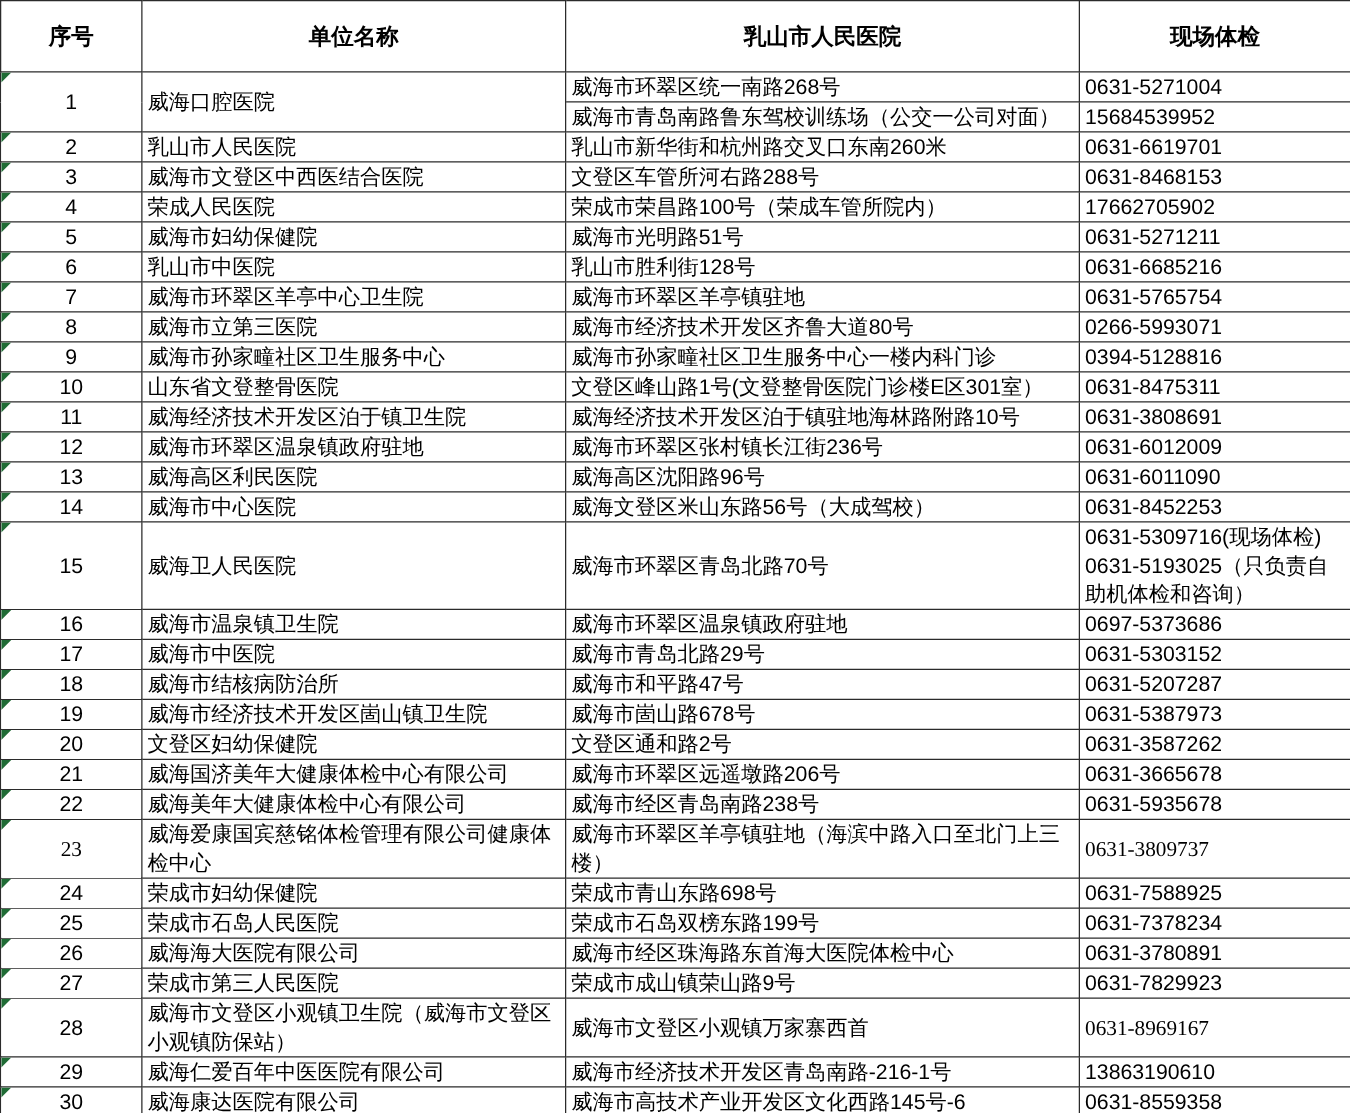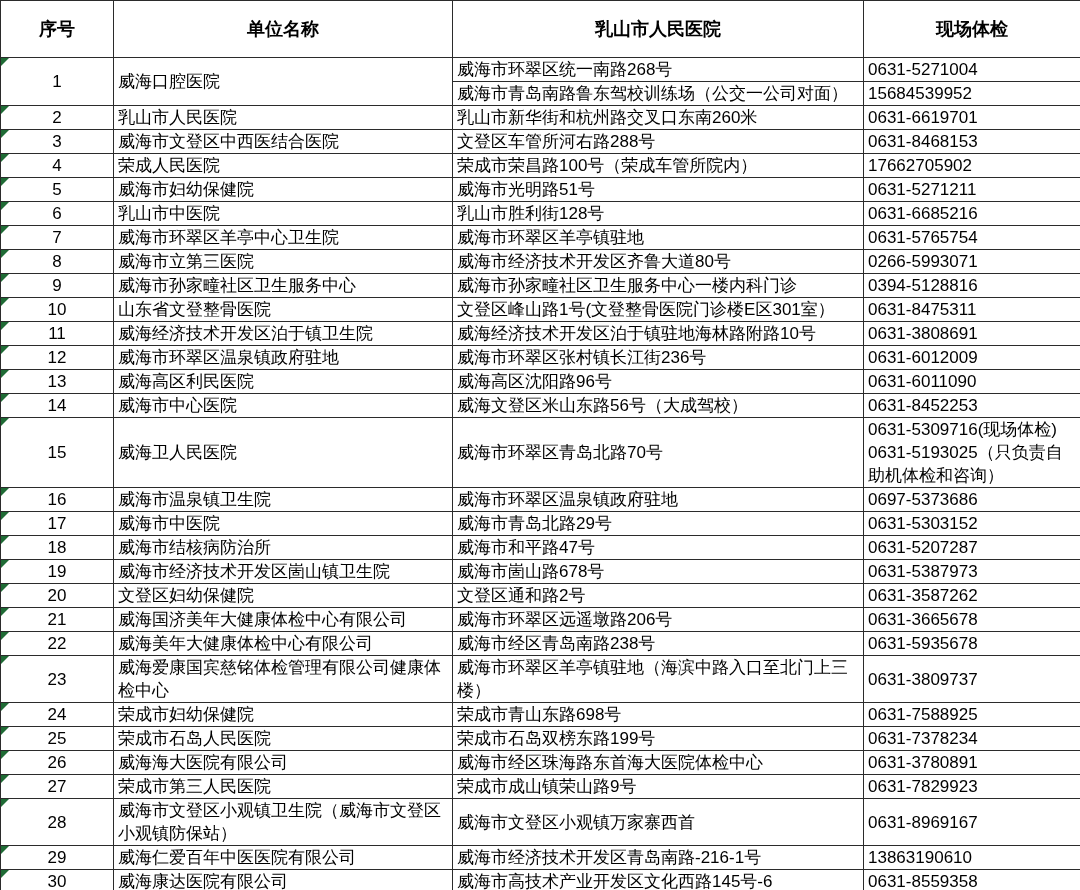--- a/index.html
+++ b/index.html
@@ -46,21 +46,21 @@
     top: 0;
     width: 0;
     height: 0;
     border-top: 8px solid #1f6b35;
     border-right: 8px solid transparent;
   }
   td.c-name, td.c-addr, td.c-phone {
     text-align: left;
     word-break: break-word;
   }
-  td.vbottom { vertical-align: bottom; }
+  td.vbottom { vertical-align: bottom; font-family: Liberation Serif, serif; }
   .phone-line { white-space: normal; }
 </style>
 </head>
 <body>
 
 <div class="sheet">
   <table class="grid">
     <colgroup>
       <col style="width:113px">
       <col style="width:339px">

